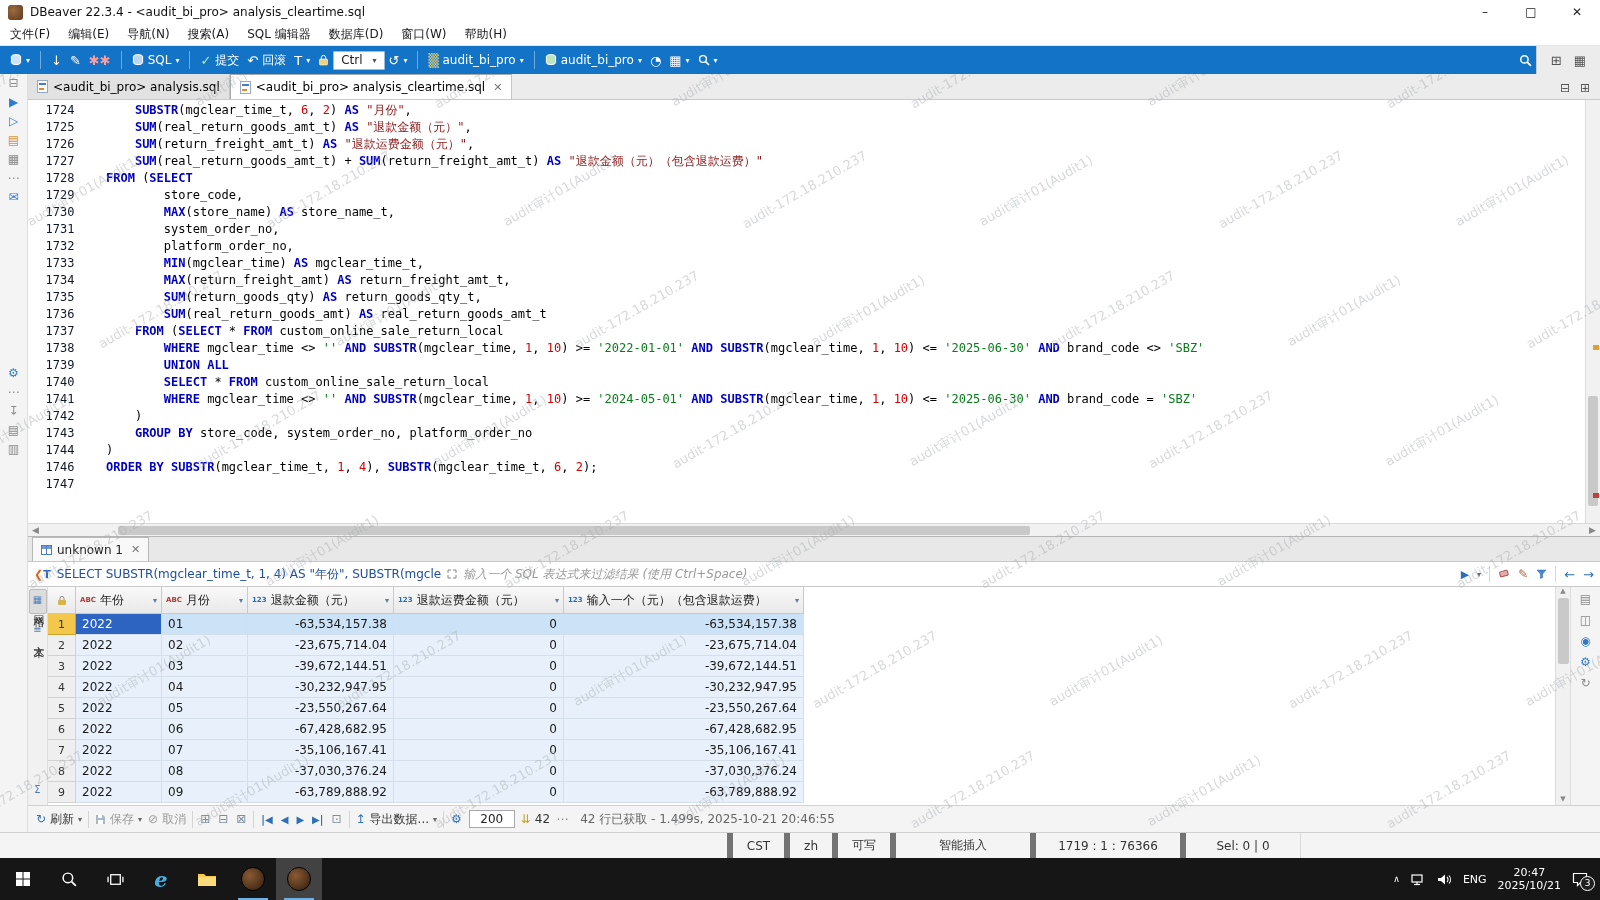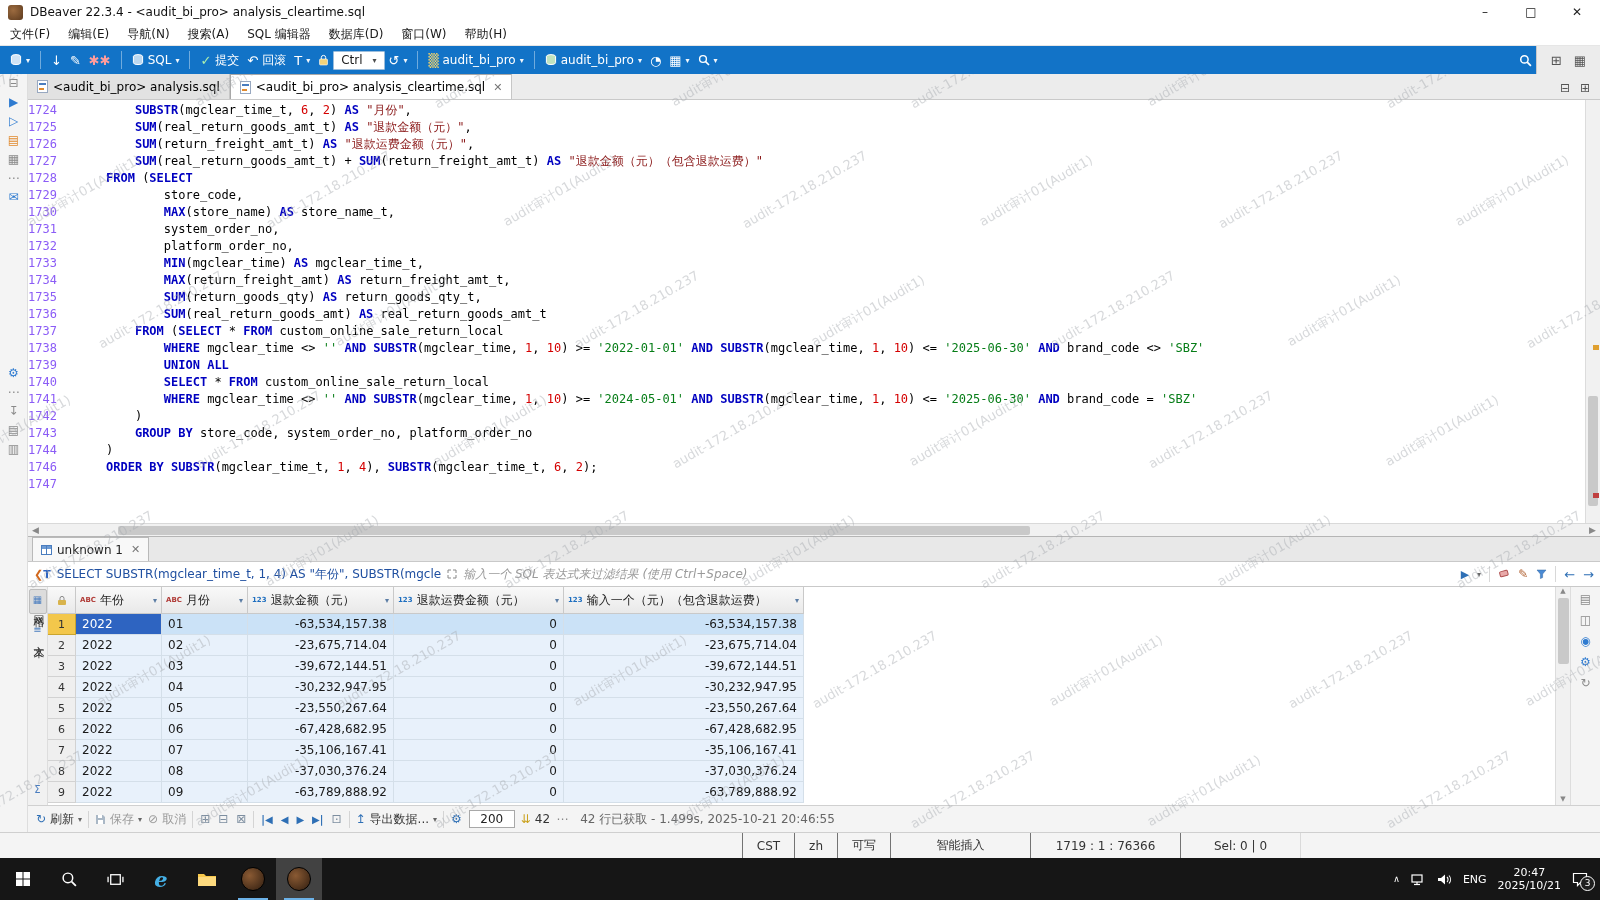--- a/index.html
+++ b/index.html
@@ -48,21 +48,21 @@
 .page-ic{width:11px;height:13px;border:1px solid #98a8c0;background:#fff;position:relative;flex:0 0 auto;}
 .page-ic::before{content:'';position:absolute;left:1px;top:2px;width:7px;height:2px;background:#4a7dbf;}
 .page-ic::after{content:'';position:absolute;left:1px;bottom:2px;width:5px;height:2px;background:#e08a2f;}
 .tab-close{color:#777;font-size:11px;margin-left:3px;}
 .edtabs-right{margin-left:auto;display:flex;gap:10px;padding:0 10px 4px 0;color:#555;font-size:12px;}
 
 
 .editor-zone{flex:1;display:flex;min-height:0;background:#fff;}
 .code-area{flex:1;overflow:hidden;padding-top:2px;}
 .cline{display:flex;height:17px;line-height:17px;font-family:"DejaVu Sans Mono","Liberation Mono",monospace;font-size:12px;}
-.lnum{width:78px;flex:0 0 78px;text-align:left;padding-right:14px;color:#8b5cf6;}
+.lnum{width:78px;flex:0 0 78px;text-align:center;padding-right:14px;color:#0f172a;}
 .ctext{white-space:pre;color:#000;}
 .kw{color:#0000c0;font-weight:bold;}
 .dq{color:#8b1a1a;}
 .sq{color:#067d17;}
 .num{color:#d40000;}
 .vscroll{width:15px;flex:0 0 auto;background:#f1f1f1;border-left:1px solid #dcdcdc;position:relative;}
 .vthumb{position:absolute;left:2px;right:2px;background:#c9c9c9;border-radius:2px;}
 .vmark{position:absolute;right:1px;width:6px;height:5px;}
 .hscroll{height:13px;flex:0 0 auto;background:#f1f1f1;border-top:1px solid #d9d9d9;position:relative;}
 .hthumb{position:absolute;top:2px;height:9px;background:#c9c9c9;border-radius:2px;}
@@ -124,21 +124,21 @@
 .rt-sep{width:1px;height:17px;background:#d4d4d4;}
 .rt-ic-btn{color:#7d8ea0;font-size:12px;padding:0 1px;}
 .rt-ic-btn.nav{color:#2e6fb5;font-size:10px;font-weight:bold;}
 .fetch-input{width:46px;height:18px;border:1px solid #a8a8a8;font-size:12px;text-align:center;font-family:inherit;color:#222;background:#fff;}
 .rt-dots{color:#888;}
 .rt-status{color:#666;margin-left:6px;}
 
 
 .statusbar{height:26px;flex:0 0 auto;background:#f4f4f4;border-top:1px solid #cfcfcf;display:flex;align-items:stretch;font-size:12px;color:#333;}
 .sb-spacer{flex:1;}
-.sb-seg{display:flex;align-items:center;justify-content:center;padding:0 14px;border-left:1px solid #737373;}
+.sb-seg{display:flex;align-items:center;justify-content:center;padding:0 14px;border-left:6px solid #737373;}
 .sb-right{width:300px;border-left:1px solid #dadada;}
 
 
 .taskbar{height:42px;flex:0 0 auto;background:#161616;display:flex;align-items:stretch;color:#fff;}
 .task-btn{width:46px;display:flex;align-items:center;justify-content:center;position:relative;}
 .task-btn.app::after{content:'';position:absolute;left:8px;right:8px;bottom:0;height:2px;background:#6cb2e8;}
 .task-btn.active{background:#424242;}
 .ie-e{color:#45b0e6;font-size:21px;font-weight:bold;font-style:italic;font-family:"DejaVu Serif","Liberation Serif",serif;}
 .app-circle{width:24px;height:24px;border-radius:50%;background:radial-gradient(circle at 35% 35%,#8a5a33,#2f1d10);border:1px solid #000;}
 .tray{margin-left:auto;display:flex;align-items:center;gap:11px;padding:0 12px;font-size:11px;}

